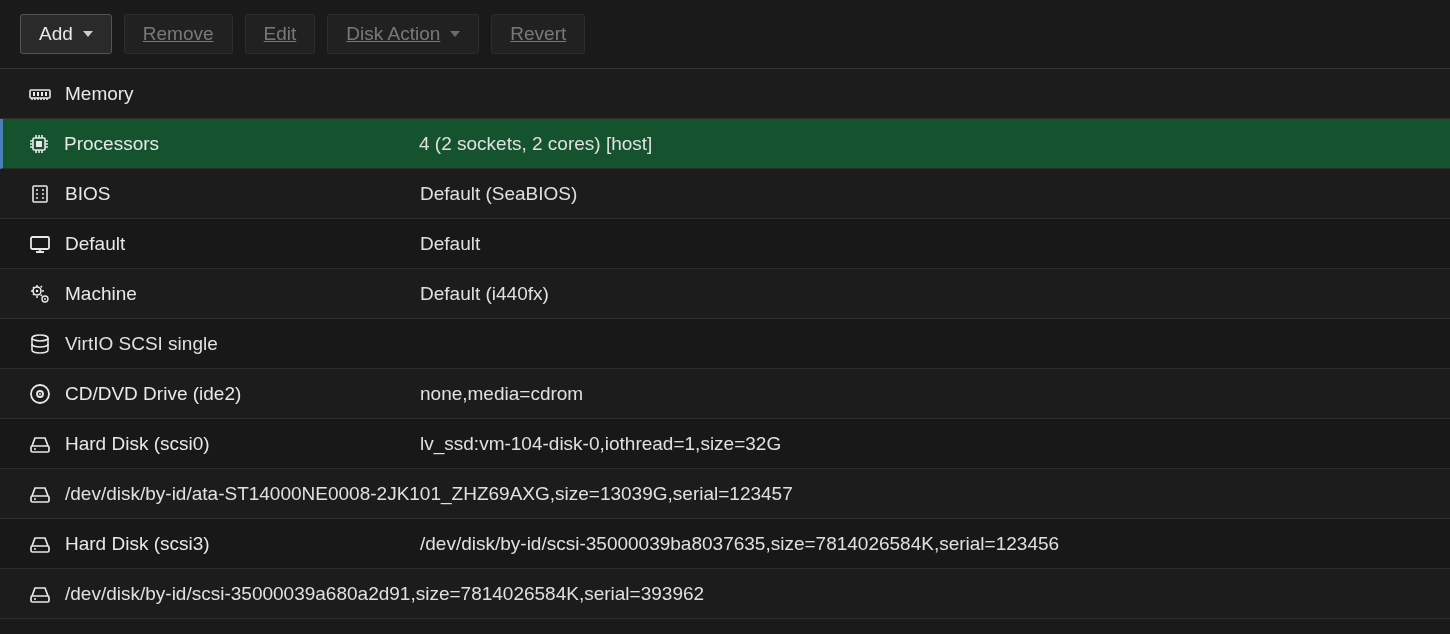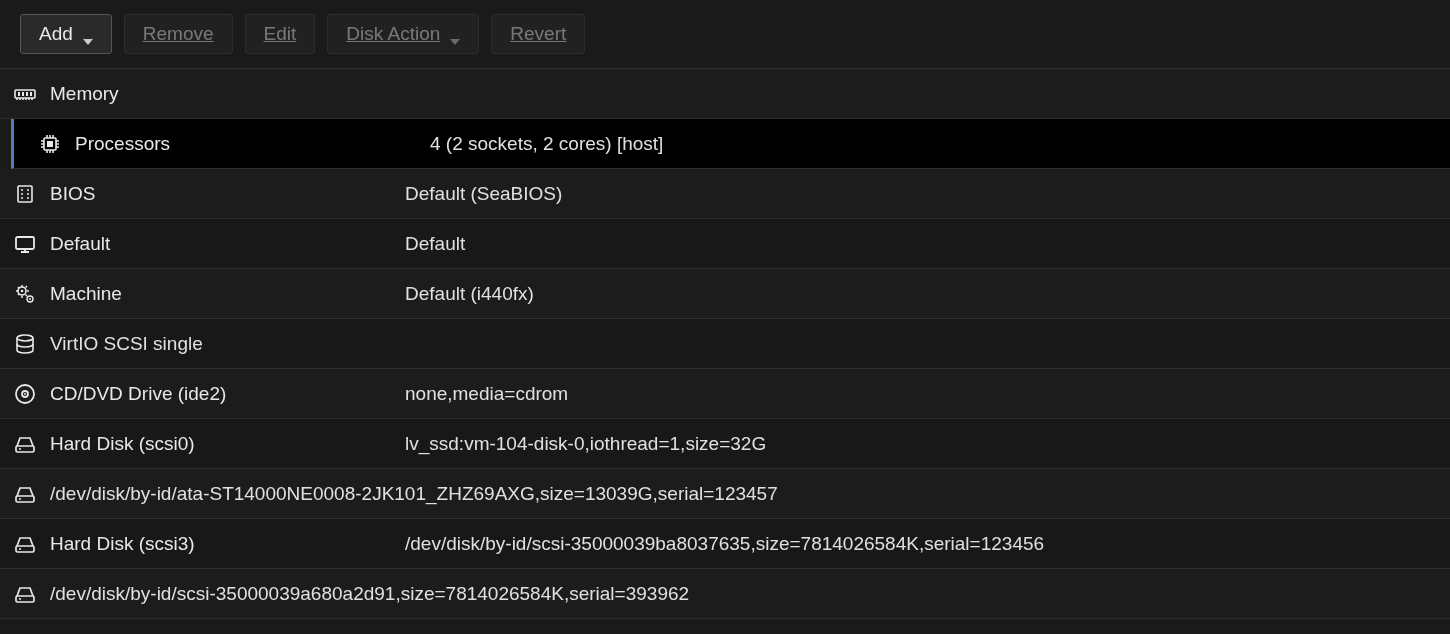--- a/index.html
+++ b/index.html
@@ -20,21 +20,21 @@
     }
     .btn {
       background: #2a2a2a;
       border: 1px solid #555;
       color: #e8e8e8;
       padding: 8px 18px;
       font-size: 19px;
       border-radius: 3px;
       cursor: pointer;
       display: inline-flex;
-      align-items: flex-end;
+      align-items: center;
       gap: 10px;
     }
     .btn.disabled {
       opacity: 0.45;
       cursor: default;
       border-color: #444;
       text-decoration: underline;
     }
     .chevron-down {
       display: inline-block;
@@ -45,28 +45,27 @@
       border-top: 6px solid #ccc;
     }
     .table {
       width: 100%;
     }
     .row {
       display: flex;
       align-items: center;
       height: 50px;
       border-bottom: 1px solid #2d2d2d;
-      padding: 0 0;
+      padding: 0 15px;
       cursor: pointer;
     }
     .row.selected {
-      background: #000000;
+      background: #14532d;
       border-left: 3px solid #4a7fb8;
       padding-left: 11px;
-      margin-left: 11px;
     }
     .row:not(.selected):nth-child(odd) { background: #1c1c1c; }
     .row:not(.selected):nth-child(even) { background: #181818; }
     .icon-cell {
       width: 50px;
       display: flex;
       align-items: center;
       justify-content: center;
     }
     .label-cell {

